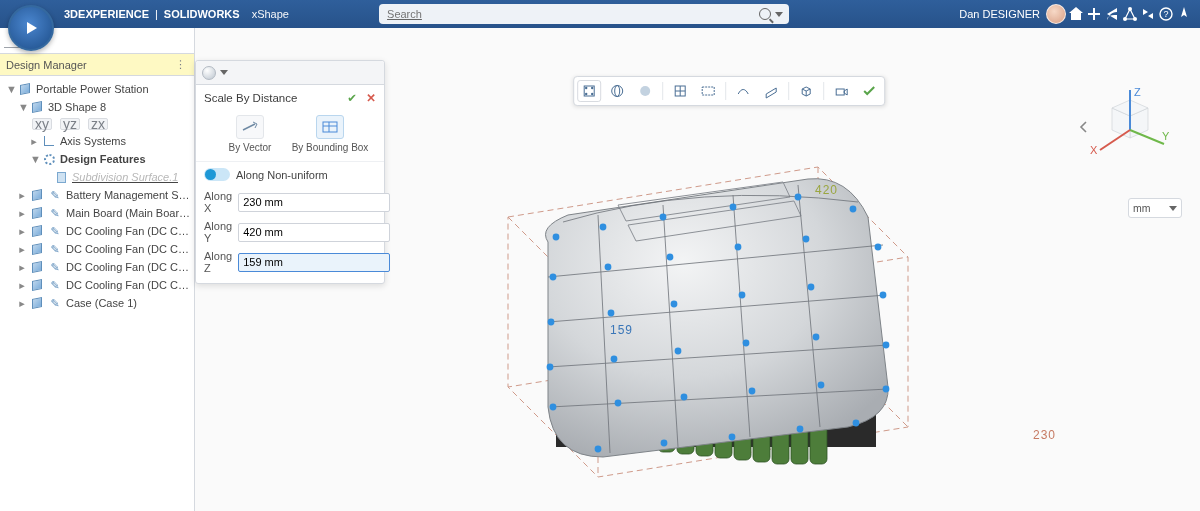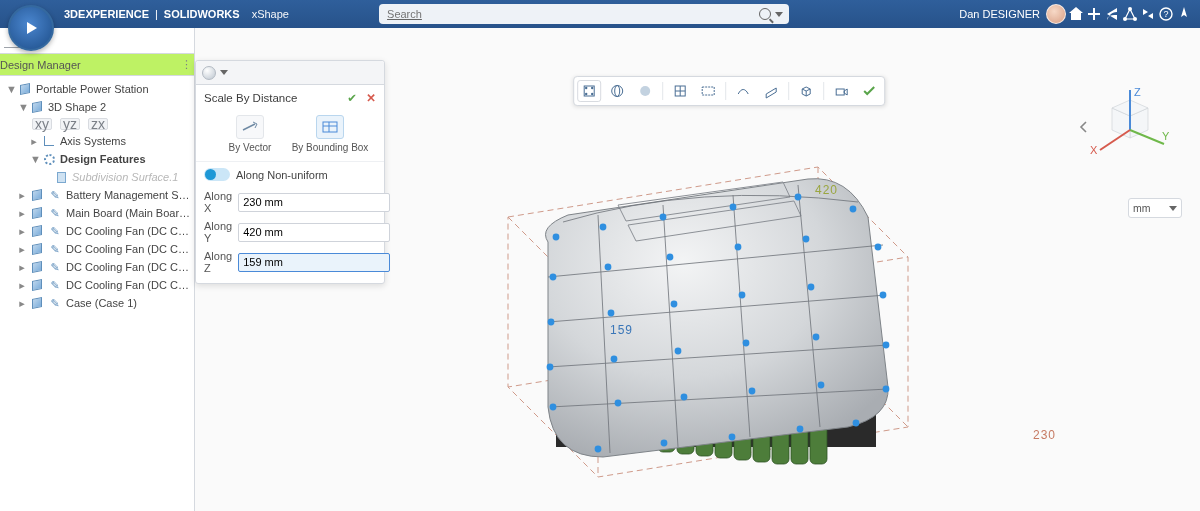--- a/index.html
+++ b/index.html
@@ -35,21 +35,21 @@
   .chev-down{width:0;height:0;border-left:4px solid transparent;border-right:4px solid transparent;border-top:5px solid #666;margin-left:4px;}
   .top-right{display:flex;align-items:center;gap:2px;margin-left:auto;}
   .user{display:flex;align-items:center;gap:6px;}
   .avatar{width:20px;height:20px;border-radius:50%;background:radial-gradient(circle at 40% 35%,#f7d9c7,#d89e84);border:1px solid rgba(255,255,255,.7);}
   .tri{width:16px;height:16px;display:flex;align-items:center;justify-content:center;}
   .tri svg{width:16px;height:16px;fill:#fff;}
   
   .sidebar{position:absolute;top:28px;left:0;width:195px;bottom:0;background:#fff;border-right:1px solid var(--panel-border);}
   .mini-toolbar{height:26px;border-bottom:1px solid var(--panel-border);display:flex;align-items:center;padding:0 4px;color:var(--muted);}
   .mini-toolbar .icon-btn{width:16px;height:14px;border:1.3px solid #9ea3aa;border-left:none;border-top:none;}
-  .panel-title{height:22px;background:#bef264;display:flex;align-items:center;padding:0 0;color:#555;border-bottom:1px solid var(--panel-border);justify-content:space-between;text-align:center;}
+  .panel-title{height:22px;background:#fef9c3;display:flex;align-items:center;padding:0 6px;color:#555;border-bottom:1px solid var(--panel-border);justify-content:space-between;text-align:center;}
   .p-opts{color:var(--muted);letter-spacing:2px;cursor:pointer;}
   .tree{padding:4px 2px;font-size:11px;color:#444;}
   .tree-row{display:flex;align-items:center;height:18px;gap:4px;white-space:nowrap;overflow:hidden;}
   .tree-row .tw{width:8px;text-align:center;color:#888;flex:none;}
   .tree-row .ico{width:14px;height:14px;flex:none;display:flex;align-items:center;justify-content:center;}
   .tree-row .label{overflow:hidden;text-overflow:ellipsis;}
   .cube-ico{width:10px;height:10px;background:linear-gradient(135deg,#bcd5ec,#7daedb);border:1px solid #5f8fbb;transform:skewY(-10deg);}
   .gear-ico{width:11px;height:11px;border:2px dotted #5f8fbb;border-radius:50%;}
   .axis-ico{width:10px;height:10px;border-left:1.5px solid #5f8fbb;border-bottom:1.5px solid #5f8fbb;}
   .doc-ico{width:9px;height:11px;background:#cfe2f2;border:1px solid #7ba8cf;}
@@ -180,42 +180,42 @@
         <span class="ico">
           <span class="cube-ico"></span>
         </span>
         <span class="label">Portable Power Station</span>
       </div>
       <div class="tree-row" style="padding-left: 16px;">
         <span class="tw">▼</span>
         <span class="ico">
           <span class="cube-ico"></span>
         </span>
-        <span class="label">3D Shape 2</span>
+        <span class="label">3D Shape 8</span>
       </div>
       <div class="mini-btns">
         <span>xy</span>
         <span>yz</span>
         <span>zx</span>
       </div>
       <div class="tree-row" style="padding-left: 28px;">
         <span class="tw">▸</span>
         <span class="ico">
           <span class="axis-ico"></span>
         </span>
         <span class="label">Axis Systems</span>
       </div>
       <div class="tree-row" style="padding-left: 28px;">
         <span class="tw">▼</span>
         <span class="ico">
           <span class="gear-ico"></span>
         </span>
         <span class="label" style="font-weight: bold;">Design Features</span>
       </div>
-      <div class="tree-row" style="padding-left: 40px;">
+      <div class="tree-row" style="padding-left: 40px; text-decoration: underline;">
         <span class="tw"> </span>
         <span class="ico">
           <span class="doc-ico"></span>
         </span>
         <span class="label muted-it">Subdivision Surface.1</span>
       </div>
       <div class="tree-row" style="padding-left: 16px;">
         <span class="tw">▸</span>
         <span class="ico">
           <span class="cube-ico"></span>

